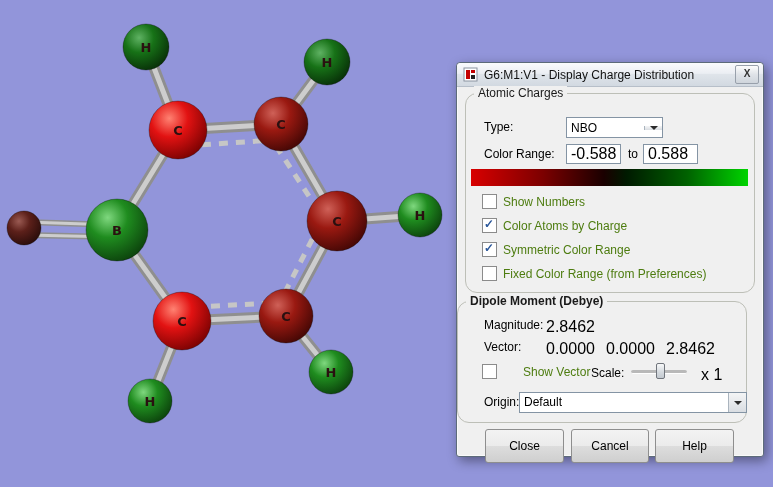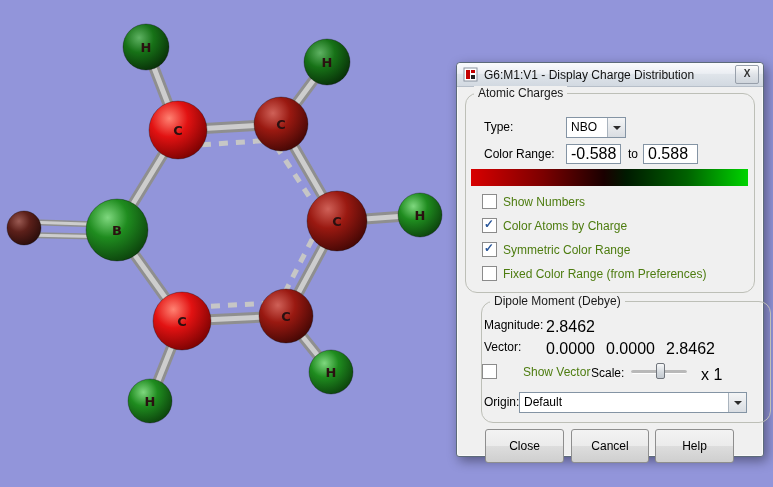--- a/index.html
+++ b/index.html
@@ -203,21 +203,21 @@
       <span class="closebtn">X</span>
     </div>
 
     <div class="body">
 
       <div class="group" style="left:8px;top:6px;width:288px;height:198px;">
         <span class="glabel">Atomic Charges</span>
       </div>
 
       <span class="lbl" style="left:27px;top:33px;">Type:</span>
-      <div class="combo" style="left:109px;top:30px;width:60px;">
+      <div class="combo" style="left:109px;top:30px;width:97px;align-items:center;">
         <span class="combo-text">NBO</span>
         <span class="combo-btn">
             <span class="arrow"></span>
           </span>
       </div>
 
       <span class="lbl" style="left:27px;top:60px;">Color Range:</span>
       <input class="tinput" style="left: 109px; top: 57px; width: 55px;" value="-0.588">
       <span class="lbl" style="left:171px;top:60px;">to</span>
       <input class="tinput" style="left: 186px; top: 57px; width: 55px;" value="0.588">
@@ -234,21 +234,21 @@
       </div>
       <div class="cbrow" style="left:25px;top:155px;">
         <span class="cb checked"></span>
         <span class="cb-label">Symmetric Color Range</span>
       </div>
       <div class="cbrow" style="left:25px;top:179px;">
         <span class="cb"></span>
         <span class="cb-label">Fixed Color Range (from Preferences)</span>
       </div>
 
-      <div class="group" style="left:24px;top:214px;width:288px;height:120px;">
+      <div class="group" style="left:0;top:214px;width:288px;height:120px;font-weight:bold;">
         <span class="glabel">Dipole Moment (Debye)</span>
       </div>
 
       <span class="lbl" style="left:27px;top:231px;">Magnitude:</span>
       <span class="val" style="left:89px;top:231px;">2.8462</span>
 
       <span class="lbl" style="left:27px;top:253px;">Vector:</span>
       <span class="val" style="left:89px;top:253px;">0.0000</span>
       <span class="val" style="left:149px;top:253px;">0.0000</span>
       <span class="val" style="left:209px;top:253px;">2.8462</span>

